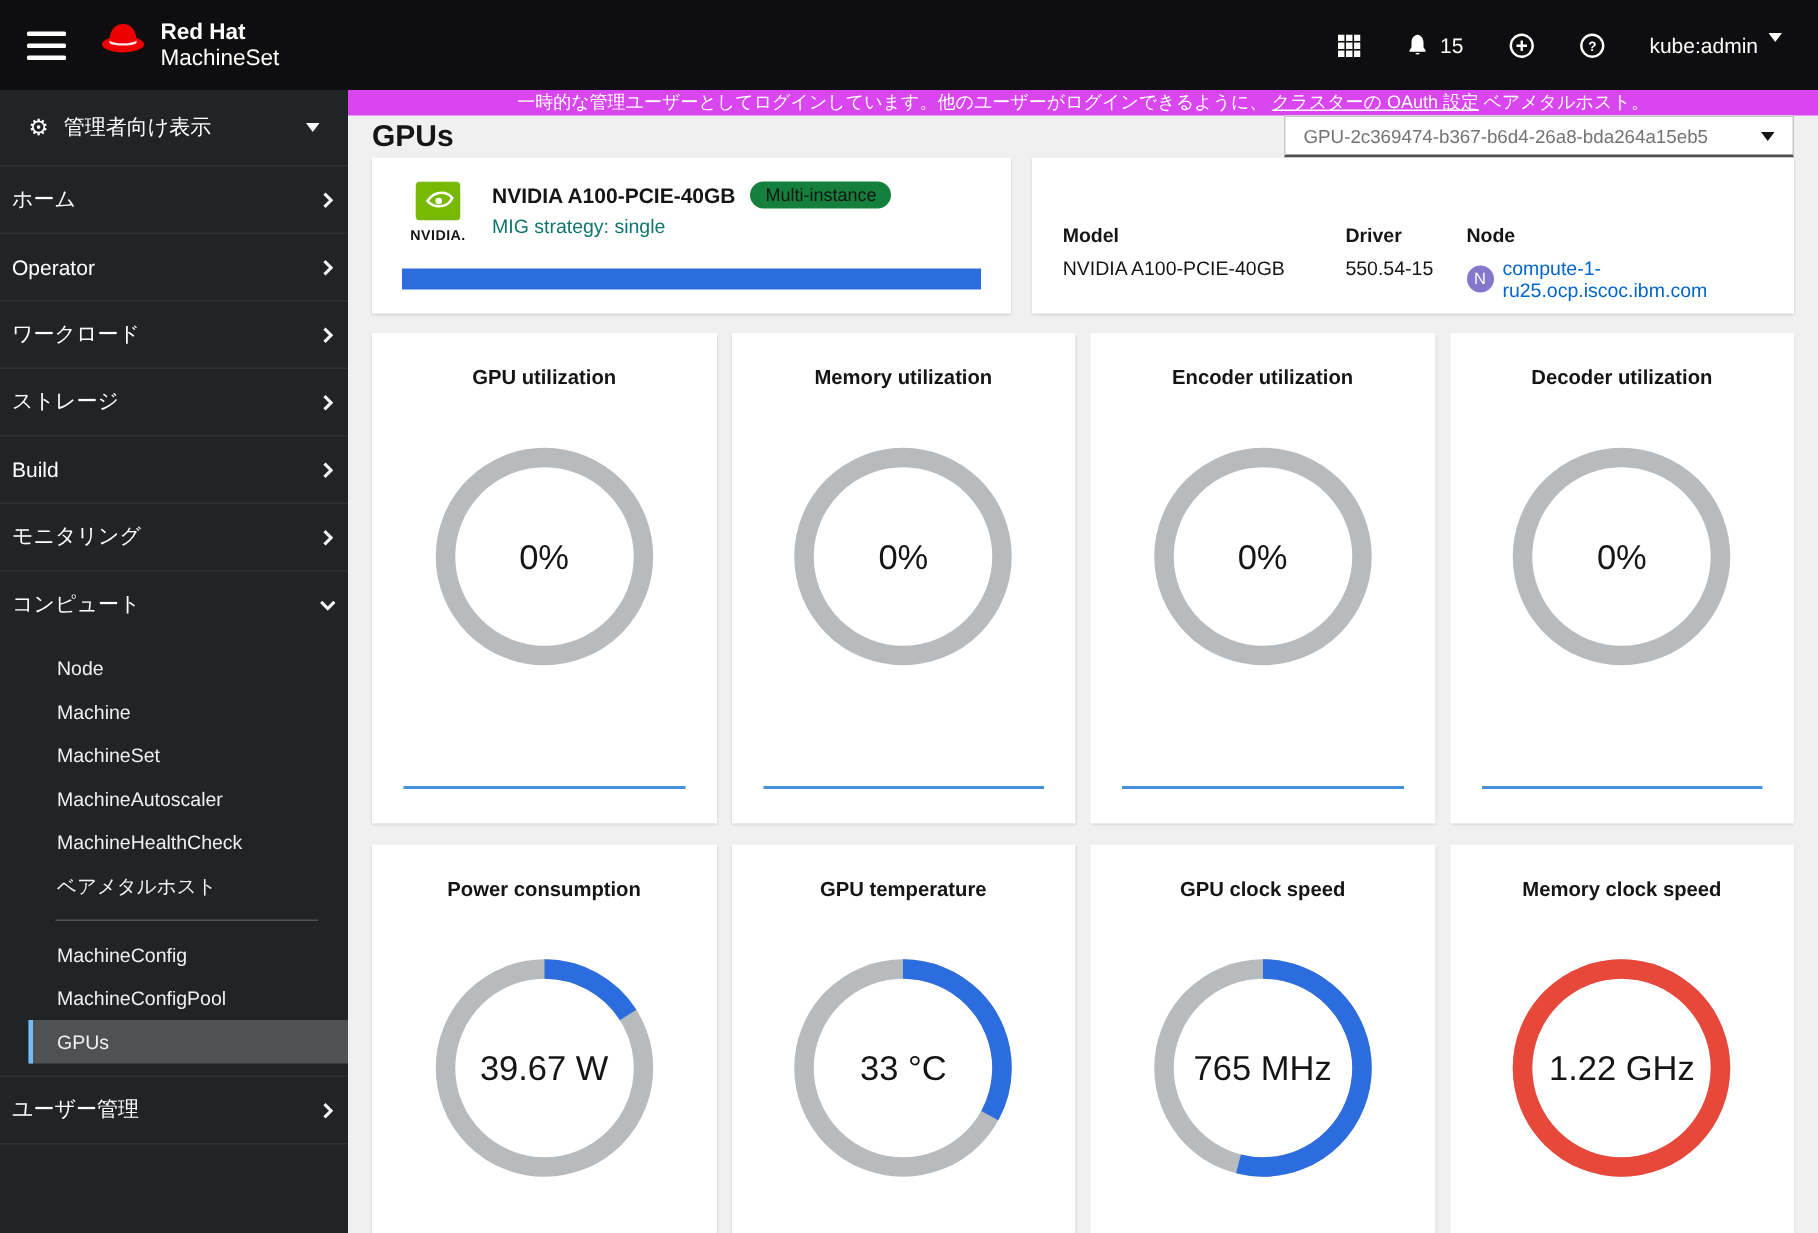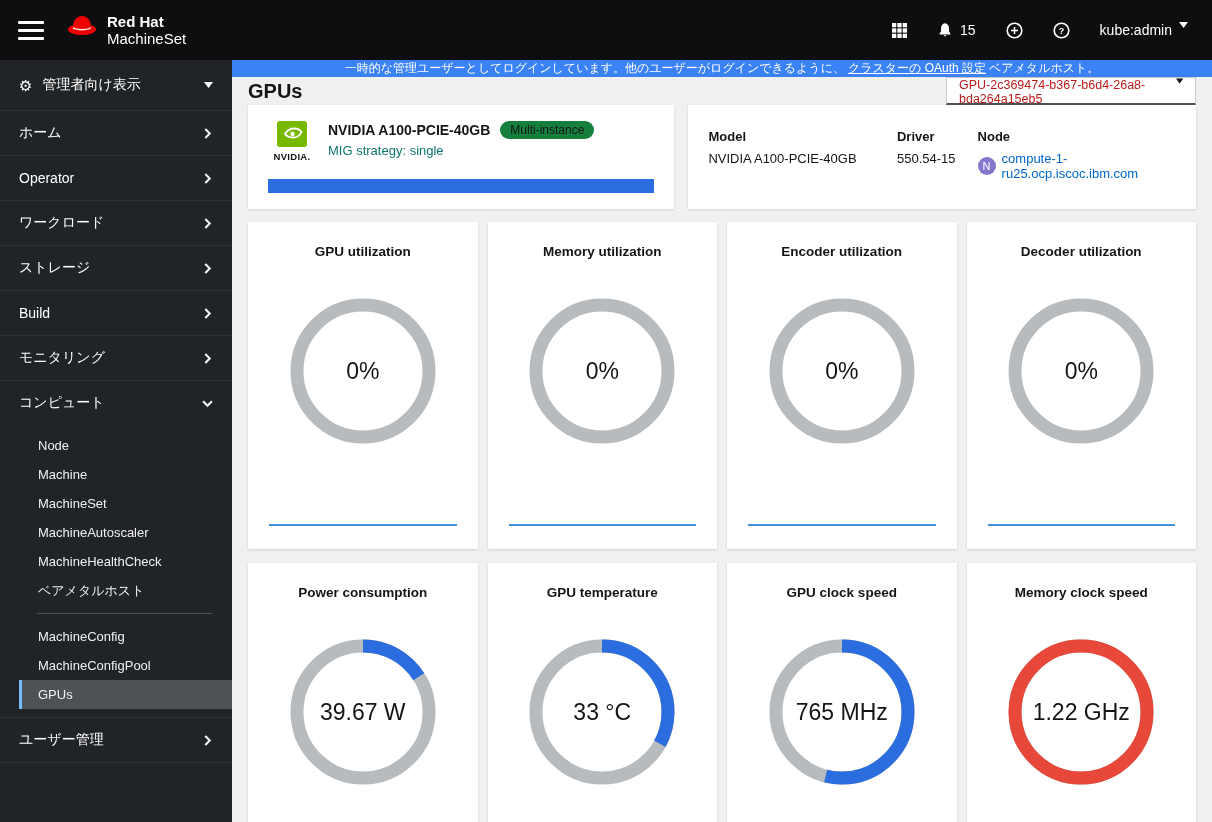--- a/index.html
+++ b/index.html
@@ -21,63 +21,63 @@
 
   
   .layout { display:flex; height:762px; }
 
   
   .sidebar { width:232px; background:#212427; color:#fff; flex-shrink:0;
     display:flex; flex-direction:column; overflow:hidden; }
   .persp-row { height:50px; display:flex; align-items:center; padding:0 19px;
     font-size:14px; gap:10px; cursor:pointer; }
   .persp-caret { margin-left:auto; }
-  .nav-item { height:45px; display:flex; align-items:center; padding:0 19px;
+  .nav-item { height:45px; display:flex; align-items:center; padding:0 8px;
     font-size:14px; border-top:1px solid #2e3236; cursor:pointer; }
   .nav-item .chev { margin-left:auto; }
   .sub-list { padding:6px 0 8px; }
   .sub-item { height:29px; display:flex; align-items:center; margin-left:19px;
     padding-left:19px; font-size:13px; color:#f0f0f0; cursor:pointer; }
   .sub-item.selected { background:#4f5255; border-left:3px solid #73bcf7; padding-left:16px; }
   .sub-divider { height:1px; background:#4f5255; margin:8px 20px 8px 37px; }
   .side-bottom-divider { border-top:1px solid #2e3236; }
   .gear-icon { font-size:15px; line-height:1; }
 
   
   .main { flex:1; display:flex; flex-direction:column; background:#f0f0f0; overflow:hidden; }
-  .banner { height:24px; background:#3b82f6; color:#fff; font-size:12px;
+  .banner { height:24px; background:#d946ef; color:#fff; font-size:12px;
     display:flex; align-items:center; justify-content:center; white-space:nowrap; }
   .banner a { color:#fff; text-decoration:underline; margin:0 3px; cursor:pointer; }
 
   .page-head { height:59px; display:flex; align-items:center; justify-content:space-between;
     padding:0 16px; }
   .page-title { font-size:20px; font-weight:600; color:#151515; }
-  .gpu-select { width:250px; height:28px; background:#fff; border:1px solid #c6c8ca;
-    border-bottom:2px solid #4f5255; display:flex; align-items:flex-start;
-    padding:0 12px; font-size:12.5px; color:#b91c1c; cursor:pointer; }
+  .gpu-select { width:340px; height:28px; background:#fff; border:1px solid #c6c8ca;
+    border-bottom:2px solid #4f5255; display:flex; align-items:center;
+    padding:0 12px; font-size:12.5px; color:#737373; cursor:pointer; }
   .gpu-select .sel-caret { margin-left:auto; }
 
   .cards-top { display:grid; grid-template-columns:1fr 1fr; gap:14px; padding:0 16px; }
   .card { background:#fff; box-shadow:0 1px 2px rgba(3,3,3,.12), 0 0 1px rgba(3,3,3,.06); }
   .info-card { height:104px; padding:16px 20px; display:flex; flex-direction:column; }
   .gpu-head { display:flex; align-items:flex-start; gap:12px; }
   .nvidia-logo { width:48px; text-align:center; flex-shrink:0; }
   .nvidia-word { font-size:9.5px; font-weight:bold; color:#151515; letter-spacing:.3px; }
   .gpu-title-row { display:flex; align-items:center; gap:10px; }
   .gpu-name { font-size:14px; font-weight:bold; color:#151515; }
   .badge { background:#15803d; border-radius:11px; padding:2px 10px; font-size:12px; color:#151515; }
   .mig { font-size:13px; color:#0f766e; margin-top:4px; }
   .progress-track { margin-top:auto; height:14px; background:#f0f0f0; }
   .progress-fill { height:100%; background:#2b6ddf; }
 
   .details-card { height:104px; padding:24px 20px; display:flex; gap:0; }
   .detail-col { display:flex; flex-direction:column; gap:7px; }
   .detail-col.model { width:215px; }
   .detail-col.driver { width:92px; }
-  .detail-label { font-size:13px; font-weight:bold; color:#151515; }
+  .detail-label { font-size:13px; font-weight:bold; color:#151515;margin-top:20px; }
   .detail-value { font-size:13px; color:#151515; }
   .node-val { display:flex; align-items:center; gap:6px; }
   .node-badge { width:18px; height:18px; border-radius:50%; background:#8477cc; color:#fff;
     font-size:11px; display:flex; align-items:center; justify-content:center; flex-shrink:0; }
   .node-link { font-size:13px; color:#0066cc; text-decoration:none; cursor:pointer; }
 
   .gauges { display:grid; grid-template-columns:repeat(4,1fr); column-gap:10px; row-gap:14px;
     padding:13px 16px 0; grid-auto-rows:327px; }
   .gauge-card { position:relative; text-align:center; }
   .gauge-title { margin-top:22px; font-size:13.5px; font-weight:bold; color:#151515; }

